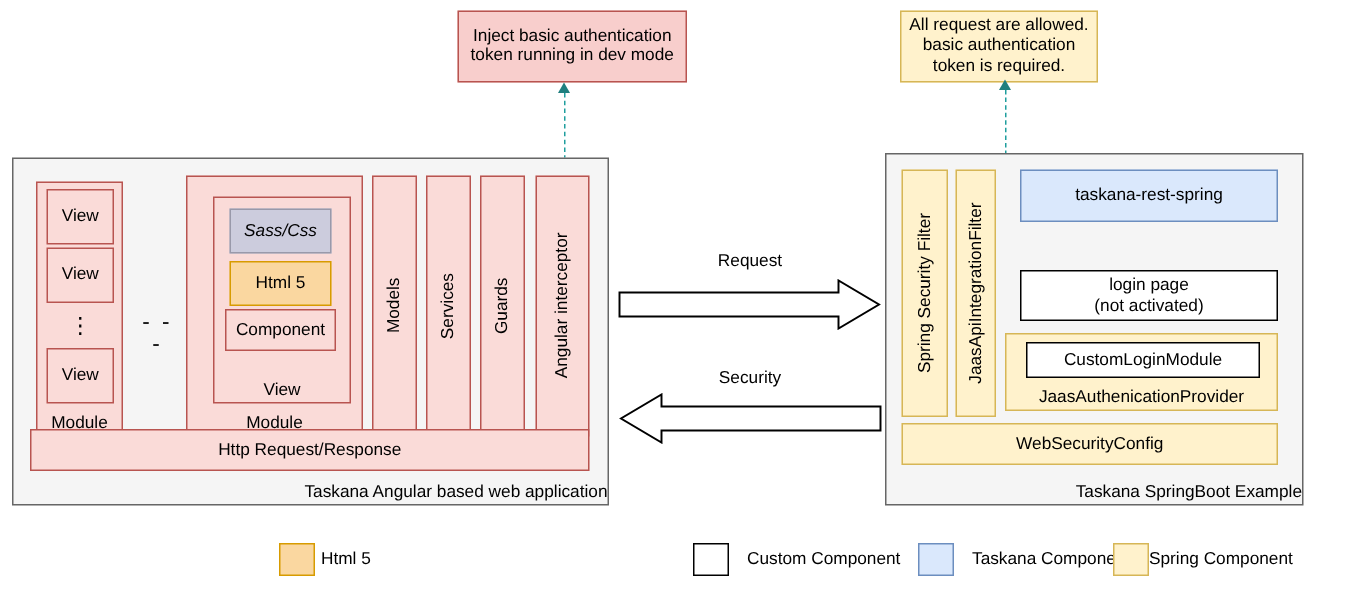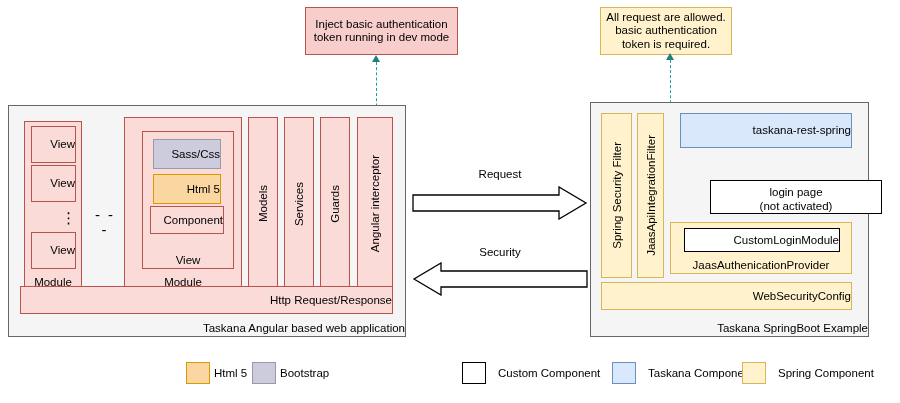--- a/index.html
+++ b/index.html
@@ -4,21 +4,21 @@
 <style>
   html,body{margin:0;padding:0;}
   body{
     width:900px;height:403px;position:relative;
     background:#ffffff;
     font-family:"Liberation Sans", sans-serif;
     color:#000000;
     overflow:hidden;
   }
   .abs{position:absolute;box-sizing:border-box;}
-  .ctr{display:flex;align-items:center;justify-content:flex-end;text-align:center;}
+  .ctr{display:flex;align-items:center;justify-content:center;text-align:center;}
 
   
   .callout{
     font-size:11.5px;line-height:13.5px;padding:2px 4px;
     display:flex;align-items:center;justify-content:center;text-align:center;
   }
   .callout-angular{background:#f8cecc;border:1.2px solid #b85450;}
   .callout-spring{background:#fff2cc;border:1.2px solid #d6b656;}
 
   
@@ -116,21 +116,21 @@
 <div class="abs ctr dashes" style="left:90px;top:214px;width:30px;height:16px;">
   <span>- - -</span>
 </div>
 
 <div class="abs ang-lite" style="left:124px;top:117px;width:118px;height:174px;">
   <div class="boxcap">Module</div>
 </div>
 <div class="abs ang-lite" style="left:142px;top:131px;width:92px;height:138px;">
   <div class="boxcap">View</div>
 </div>
-<div class="abs bts ctr lbl" style="left:153px;top:139px;width:68px;height:30px;">
+<div class="abs bts ctr lbl" style="left:153px;top:139px;width:68px;height:30px;font-style:italic;">
   <span>Sass/Css</span>
 </div>
 <div class="abs h5 ctr lbl" style="left:153px;top:174px;width:68px;height:30px;">
   <span>Html 5</span>
 </div>
 <div class="abs ang-lite ctr lbl" style="left:150px;top:206px;width:74px;height:28px;">
   <span>Component</span>
 </div>
 
 <div class="abs ang-lite vert" style="left:248px;top:117px;width:30px;height:174px;">
@@ -168,21 +168,21 @@
   <span>Spring Security Filter</span>
 </div>
 <div class="abs spr vert" style="left:637px;top:113px;width:27px;height:165px;">
   <span>JaasApiIntegrationFilter</span>
 </div>
 
 <div class="abs tsk ctr lbl" style="left:680px;top:113px;width:172px;height:35px;">
   <span>taskana-rest-spring</span>
 </div>
 
-<div class="abs cus ctr lbl" style="left:680px;top:180px;width:172px;height:34px;flex-direction:column;line-height:14px;margin-left:30px;">
+<div class="abs cus ctr lbl" style="left:680px;top:180px;width:172px;height:34px;flex-direction:column;line-height:14px;">
   <span>login page</span>
   <span>(not activated)</span>
 </div>
 
 <div class="abs spr" style="left:670px;top:222px;width:182px;height:52px;">
   <div class="boxcap">JaasAuthenicationProvider</div>
 </div>
 <div class="abs cus ctr lbl" style="left:684px;top:228px;width:156px;height:24px;">
   <span>CustomLoginModule</span>
 </div>
@@ -191,34 +191,30 @@
   <span>WebSecurityConfig</span>
 </div>
 
 <div class="abs" style="left:0;top:358px;width:900px;height:30px;">
 
   <div class="abs" style="left:186px;top:4px;display:flex;align-items:center;gap:4px;">
     <span class="leg-sw" style="display:inline-block;width:22px;height:20px;background:#fad7a0;border-color:#d79b00;"></span>
     <span class="leg-txt">Html 5</span>
   </div>
 
-  <div class="abs" style="left:252px;top:4px;display:flex;align-items:center;gap:4px;">
-    <span class="leg-sw" style="display:inline-block;width:22px;height:20px;background:#ccccdd;border-color:#9999aa;"></span>
-    <span class="leg-txt">Bootstrap</span>
-  </div>
 
 
   <div class="abs" style="left:462px;top:4px;display:flex;align-items:center;gap:12px;">
     <span class="leg-sw" style="display:inline-block;width:22px;height:20px;background:#ffffff;border-color:#000000;"></span>
     <span class="leg-txt">Custom Component</span>
   </div>
 
   <div class="abs" style="left:596px;top:4px;display:flex;align-items:center;gap:12px;margin-left:16px;">
     <span class="leg-sw" style="display:inline-block;width:22px;height:20px;background:#dae8fc;border-color:#6c8ebf;"></span>
     <span class="leg-txt">Taskana Component</span>
   </div>
 
-  <div class="abs" style="left:742px;top:4px;display:flex;align-items:center;gap:12px;">
+  <div class="abs" style="left:742px;top:4px;display:flex;align-items:center;">
     <span class="leg-sw" style="display:inline-block;width:22px;height:20px;background:#fff2cc;border-color:#d6b656;"></span>
     <span class="leg-txt">Spring Component</span>
   </div>
 
 </div>
 
 </body></html>

